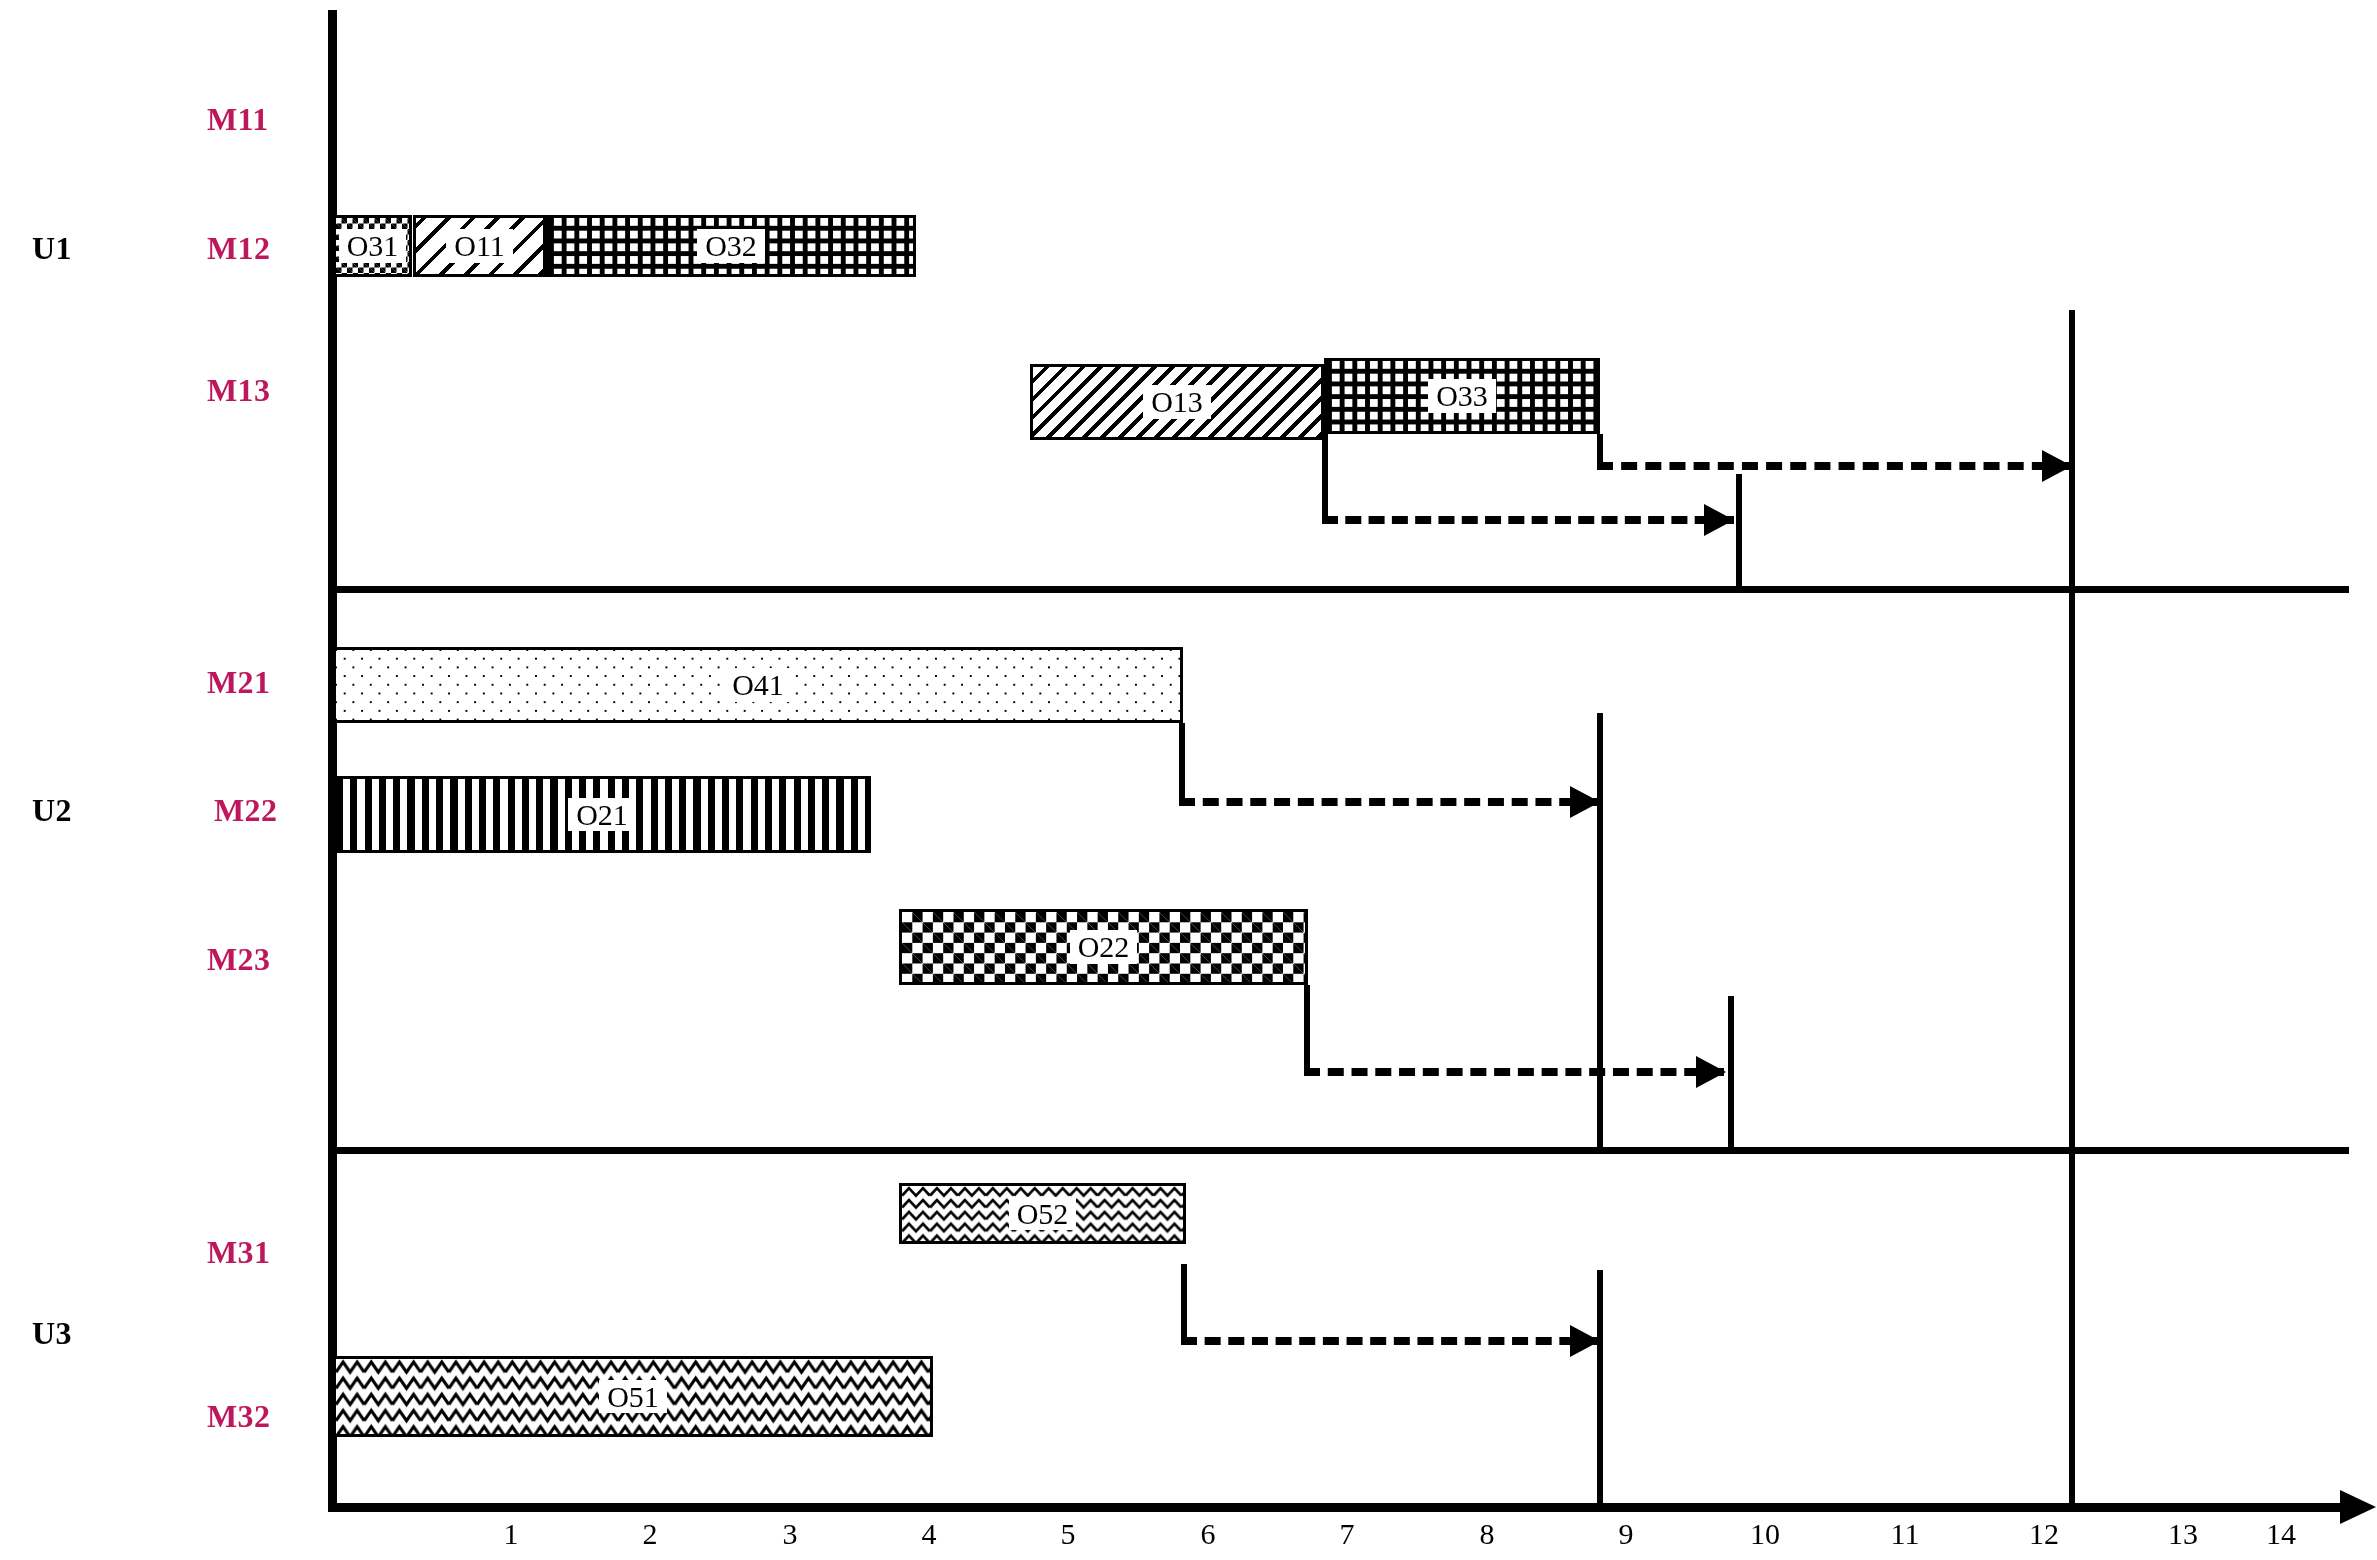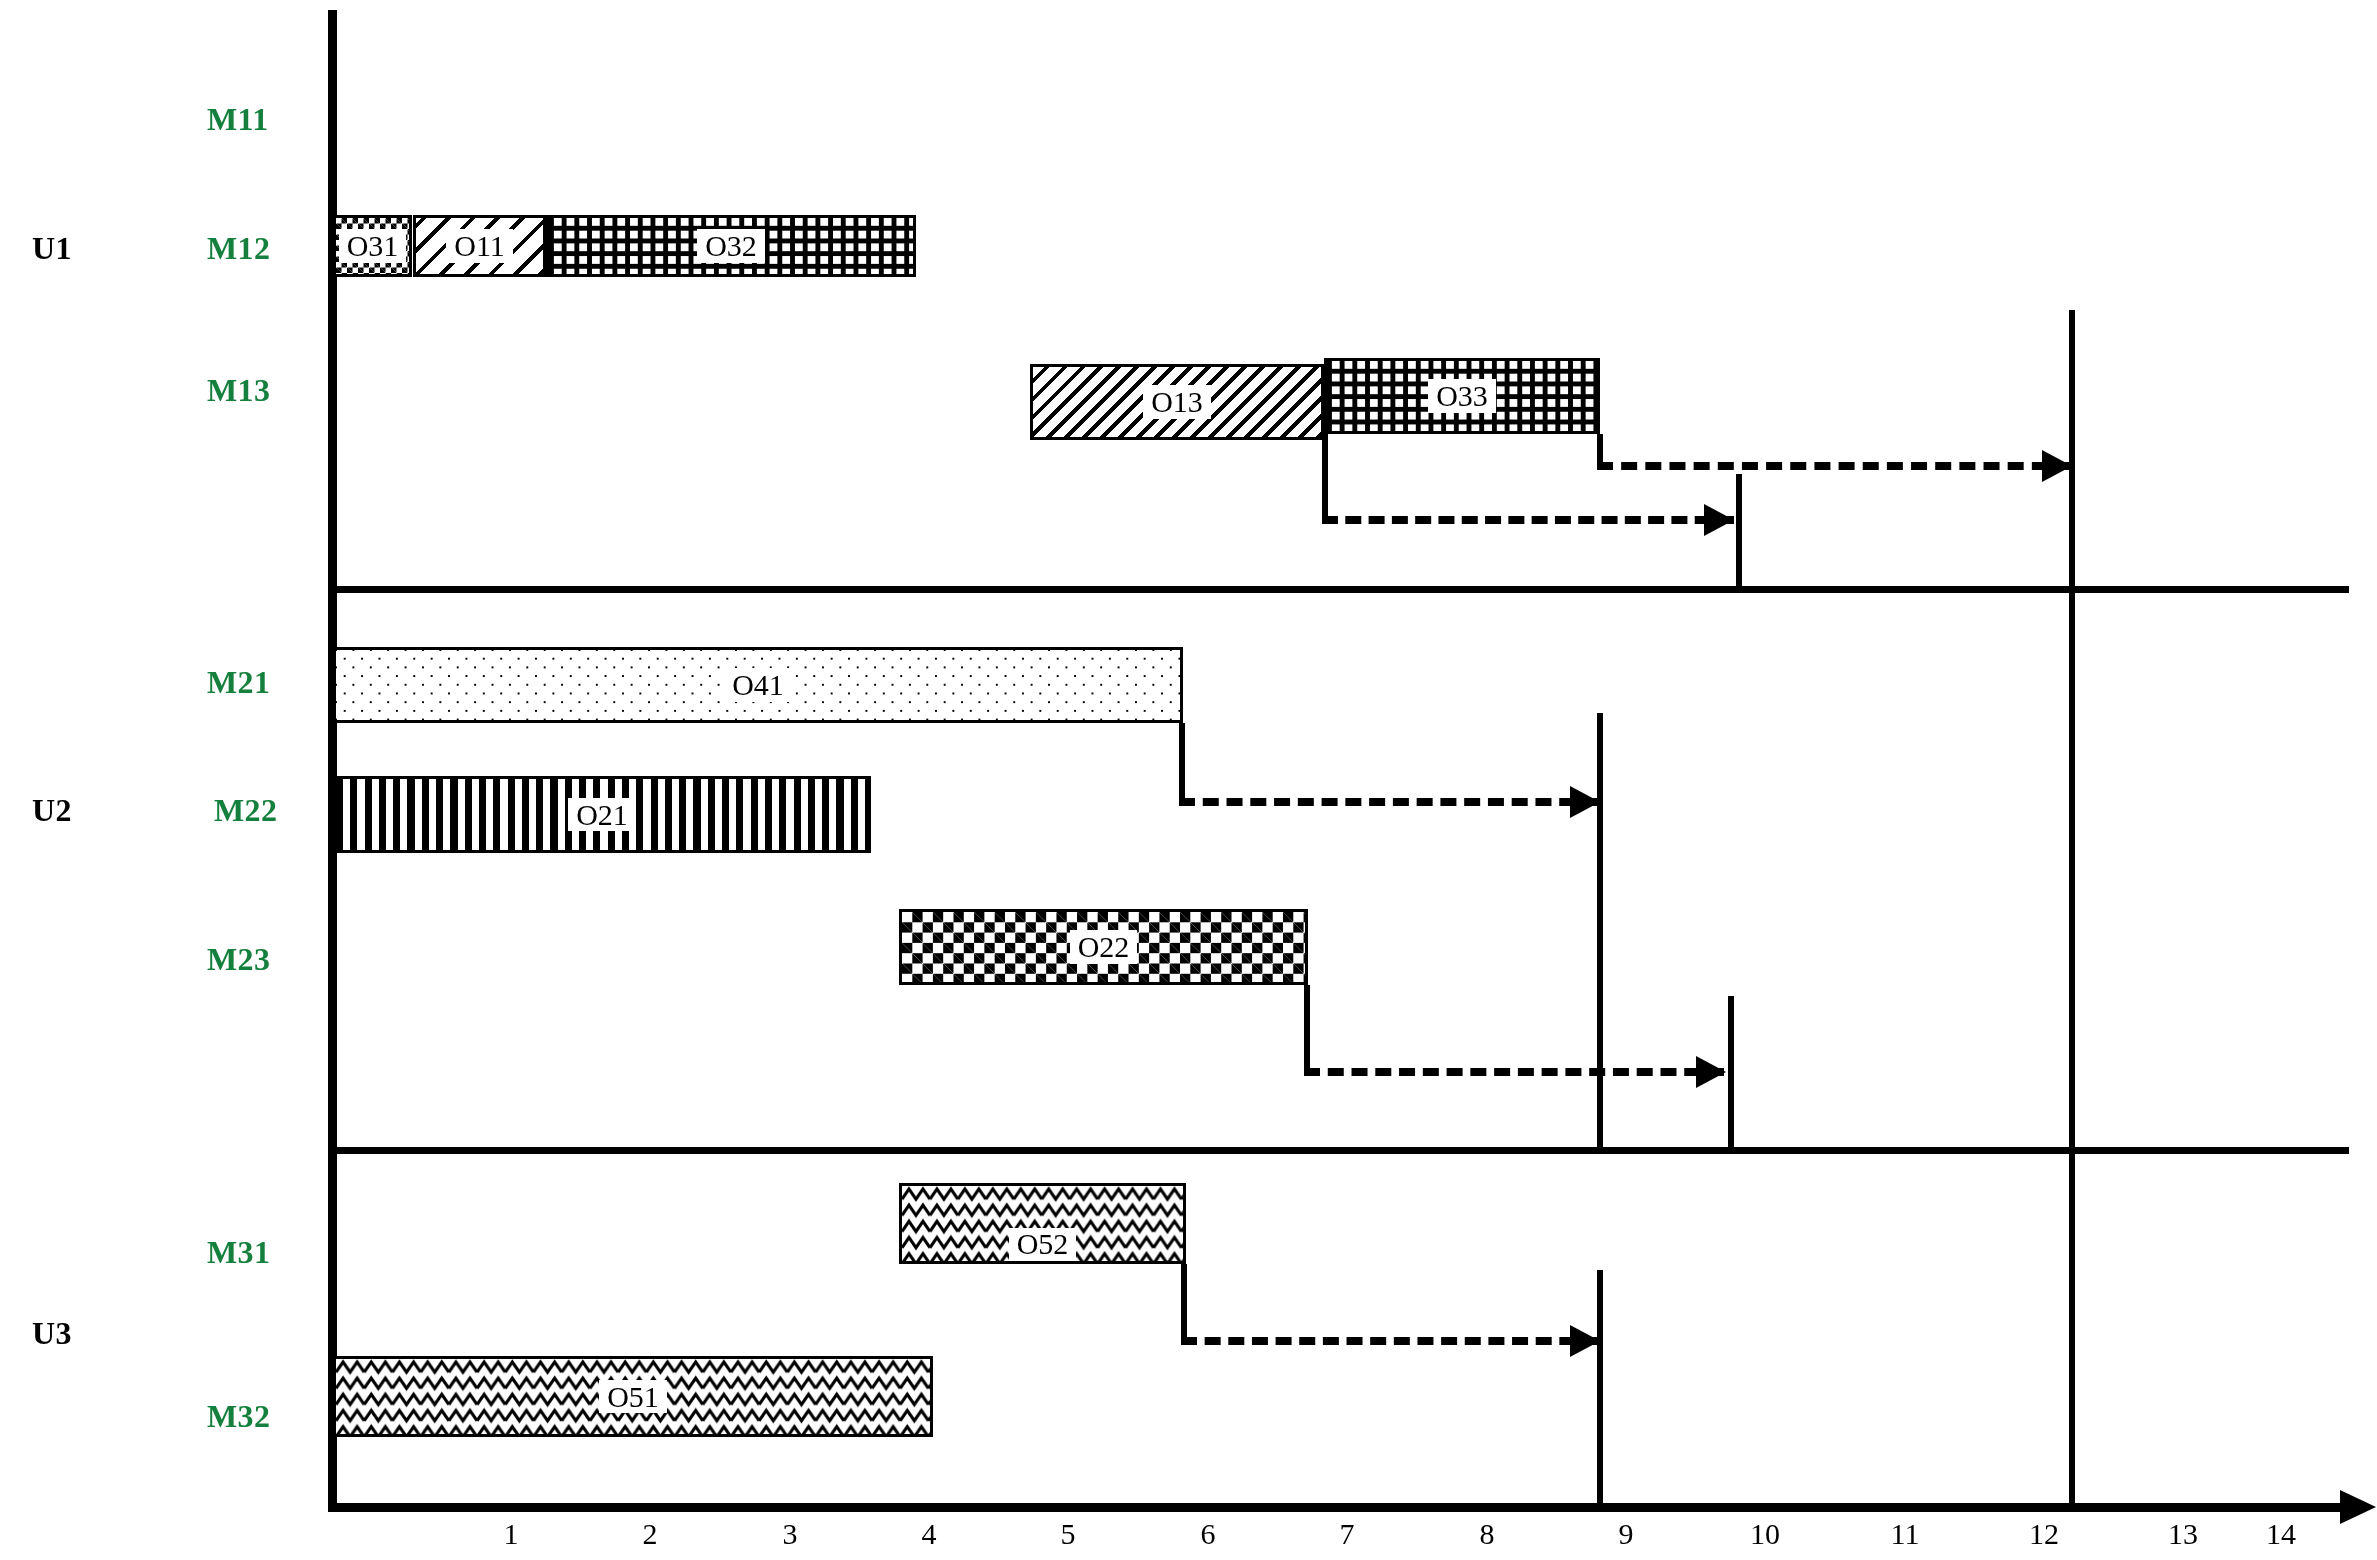--- a/index.html
+++ b/index.html
@@ -10,21 +10,21 @@
   
   .y-axis{position:absolute;background:#000;}
   .x-axis{position:absolute;background:#000;}
   .axis-arrow{position:absolute;width:0;height:0;border-top:17.4px solid transparent;border-bottom:17.4px solid transparent;border-left:36px solid #000;}
 
   
   .unit-sep{position:absolute;background:#000;height:7.1px;}
 
   
   .unit-label{position:absolute;font-weight:bold;font-size:32px;color:#000;white-space:nowrap;letter-spacing:0.4px;}
-  .machine-label{position:absolute;font-weight:bold;font-size:32px;color:#15803d;white-space:nowrap;letter-spacing:0.4px;}
+  .machine-label{position:absolute;font-weight:bold;font-size:32px;color:#be185d;white-space:nowrap;letter-spacing:0.4px;}
   .tick-label{position:absolute;font-size:30px;color:#000;text-align:center;transform:translateX(-50%);}
 
   
   .bar{position:absolute;border:3.2px solid #000;box-sizing:border-box;display:flex;align-items:center;justify-content:center;}
   .bar .bar-text{position:relative;z-index:3;background:#fff;padding:1.6px 8px;font-size:30px;color:#000;line-height:1;white-space:nowrap;}
 
   
   .bar .pat{position:absolute;left:0;top:0;right:0;bottom:0;z-index:1;}
 
   
@@ -155,21 +155,21 @@
   <div class="bar" style="left:333px;top:776px;width:538px;height:77px;">
     <span class="pat pat-vbars"></span>
     <span class="bar-text">O21</span>
   </div>
 
   <div class="bar" style="left:899px;top:909px;width:409px;height:76px;">
     <span class="pat pat-checker-bold"></span>
     <span class="bar-text">O22</span>
   </div>
 
-  <div class="bar" style="left:899px;top:1183px;width:287px;height:81px;align-items:flex-end;">
+  <div class="bar" style="left:899px;top:1183px;width:287px;height:61px;">
     <span class="pat pat-zigzag">
       <svg viewBox="0 0 362 102" preserveAspectRatio="none">
         <defs>
           <pattern id="zz1" width="36" height="22" patternUnits="userSpaceOnUse">
             <path d="M0 18 L9 4 L18 18 L27 4 L36 18" fill="none" stroke="#000" stroke-width="4"></path>
           </pattern>
         </defs>
         <rect width="362" height="102" fill="url(#zz1)"></rect>
       </svg>
     </span>

